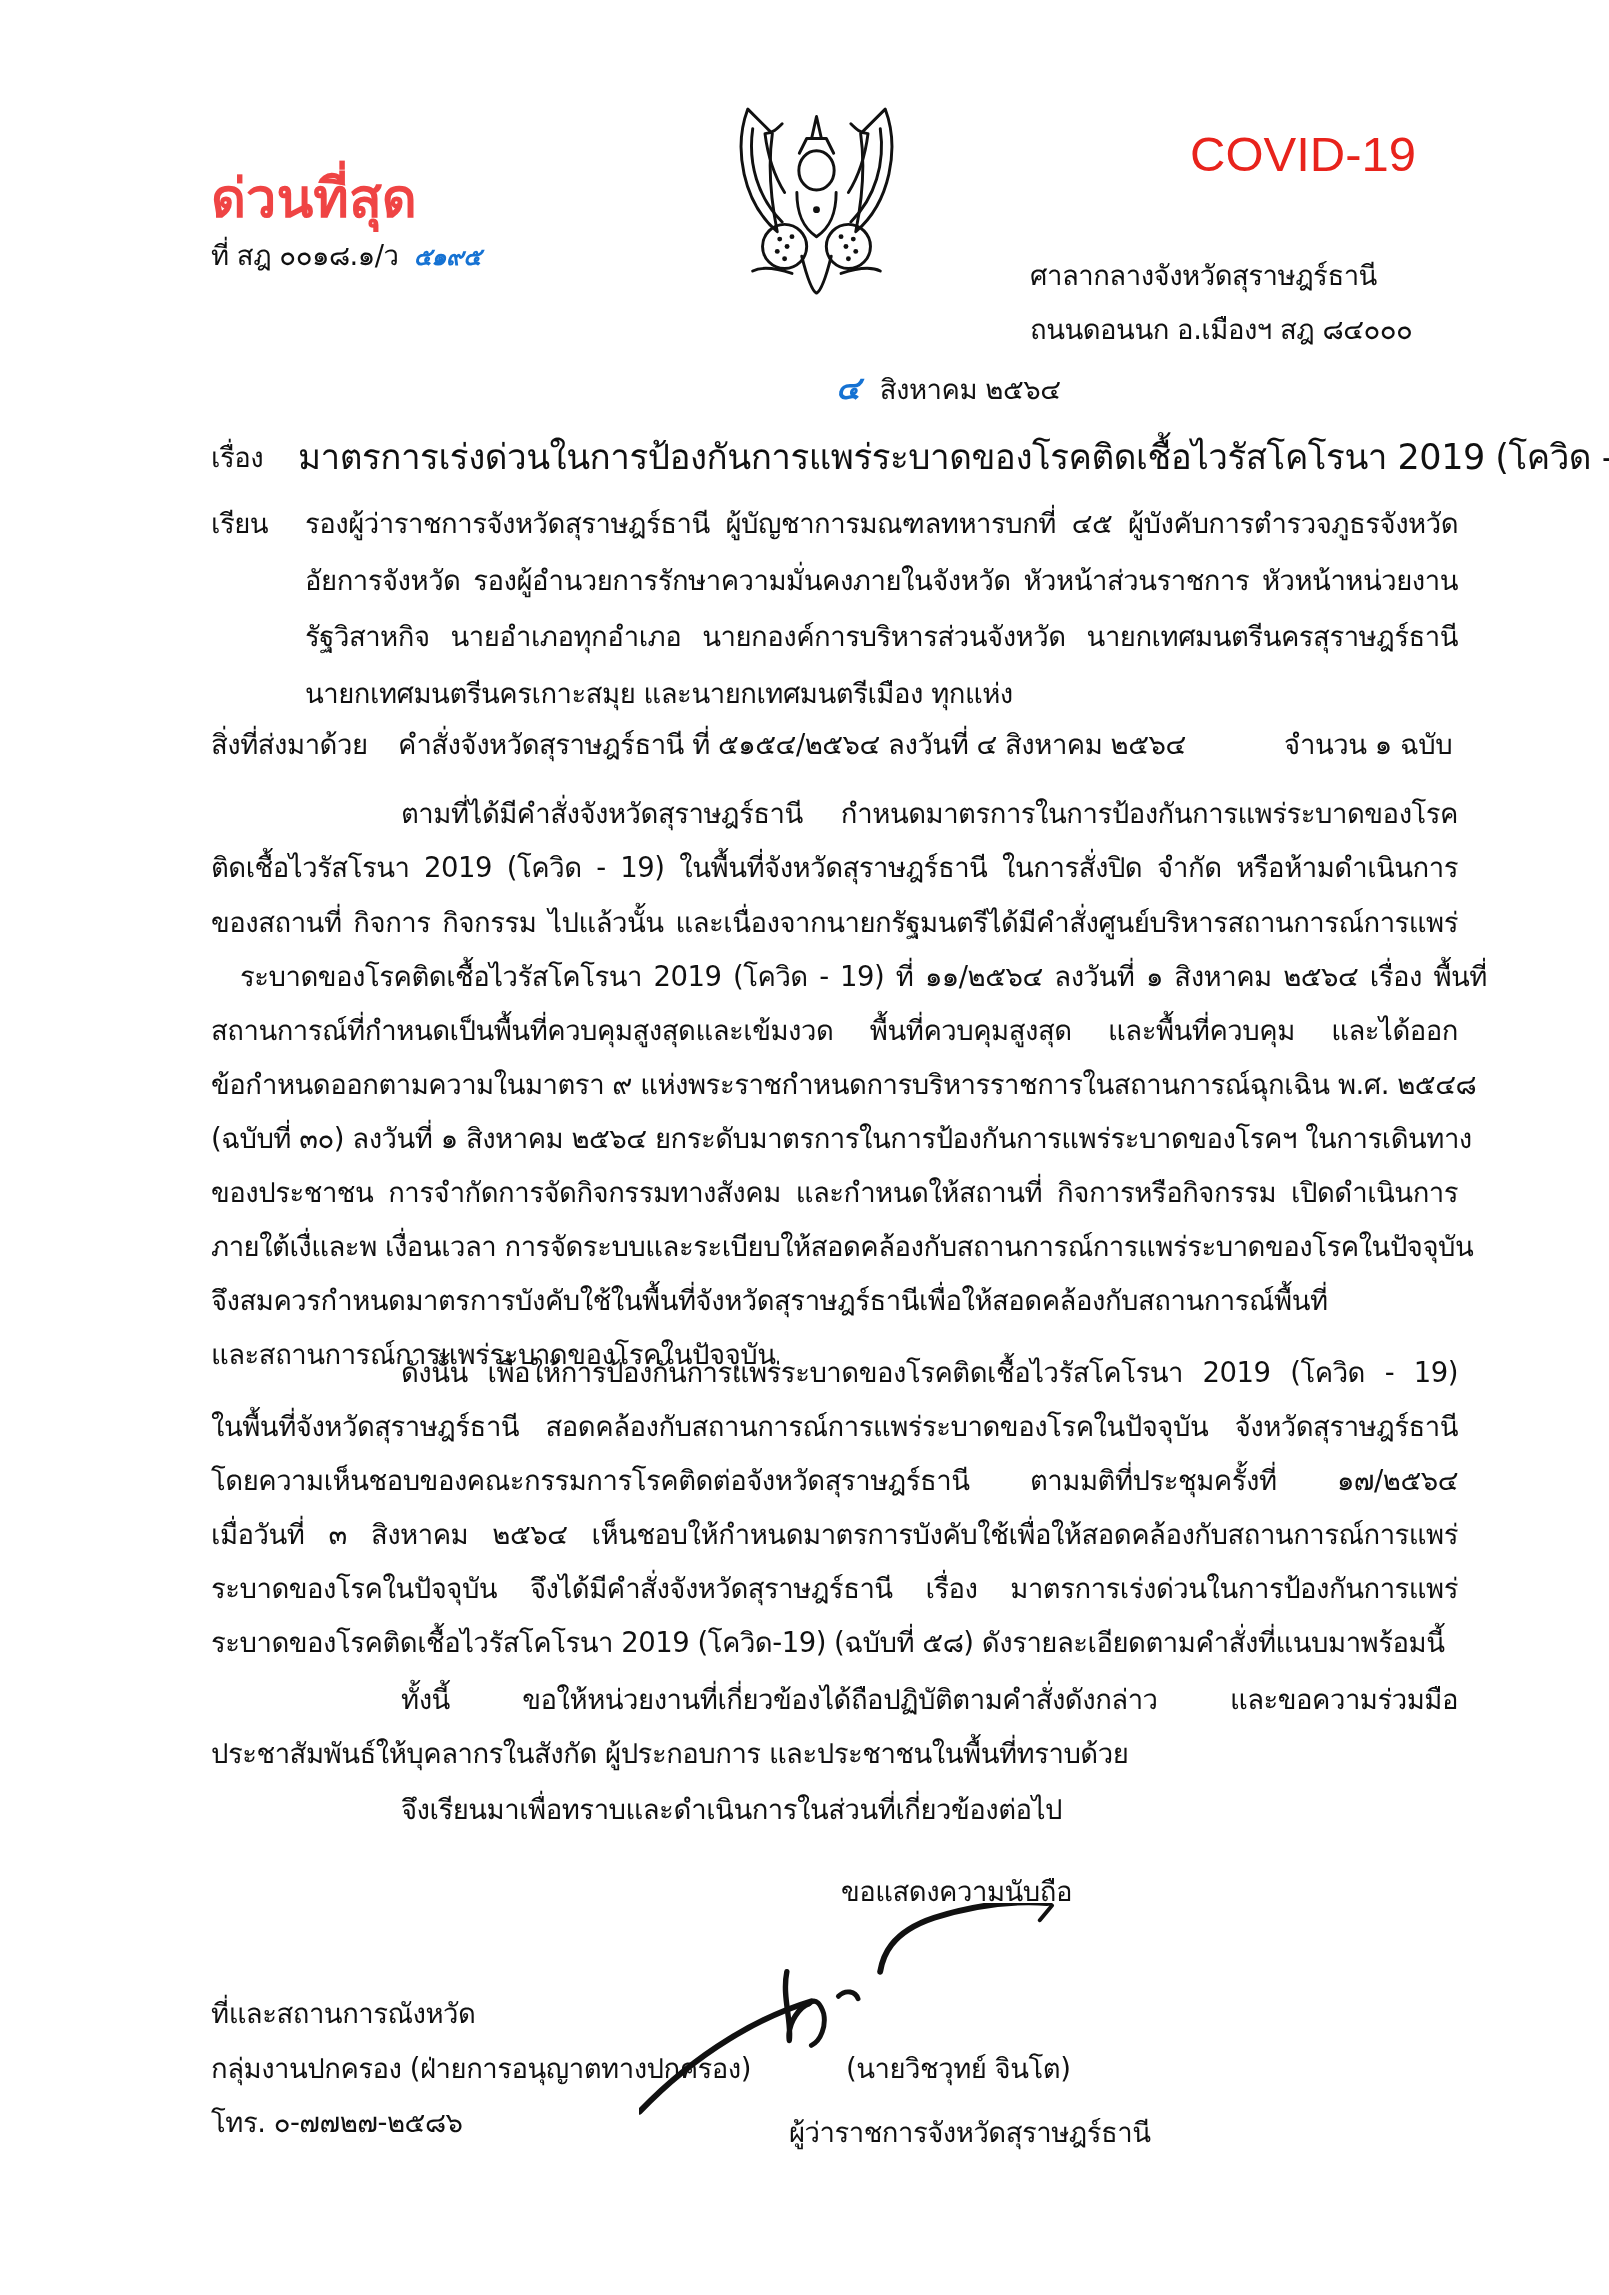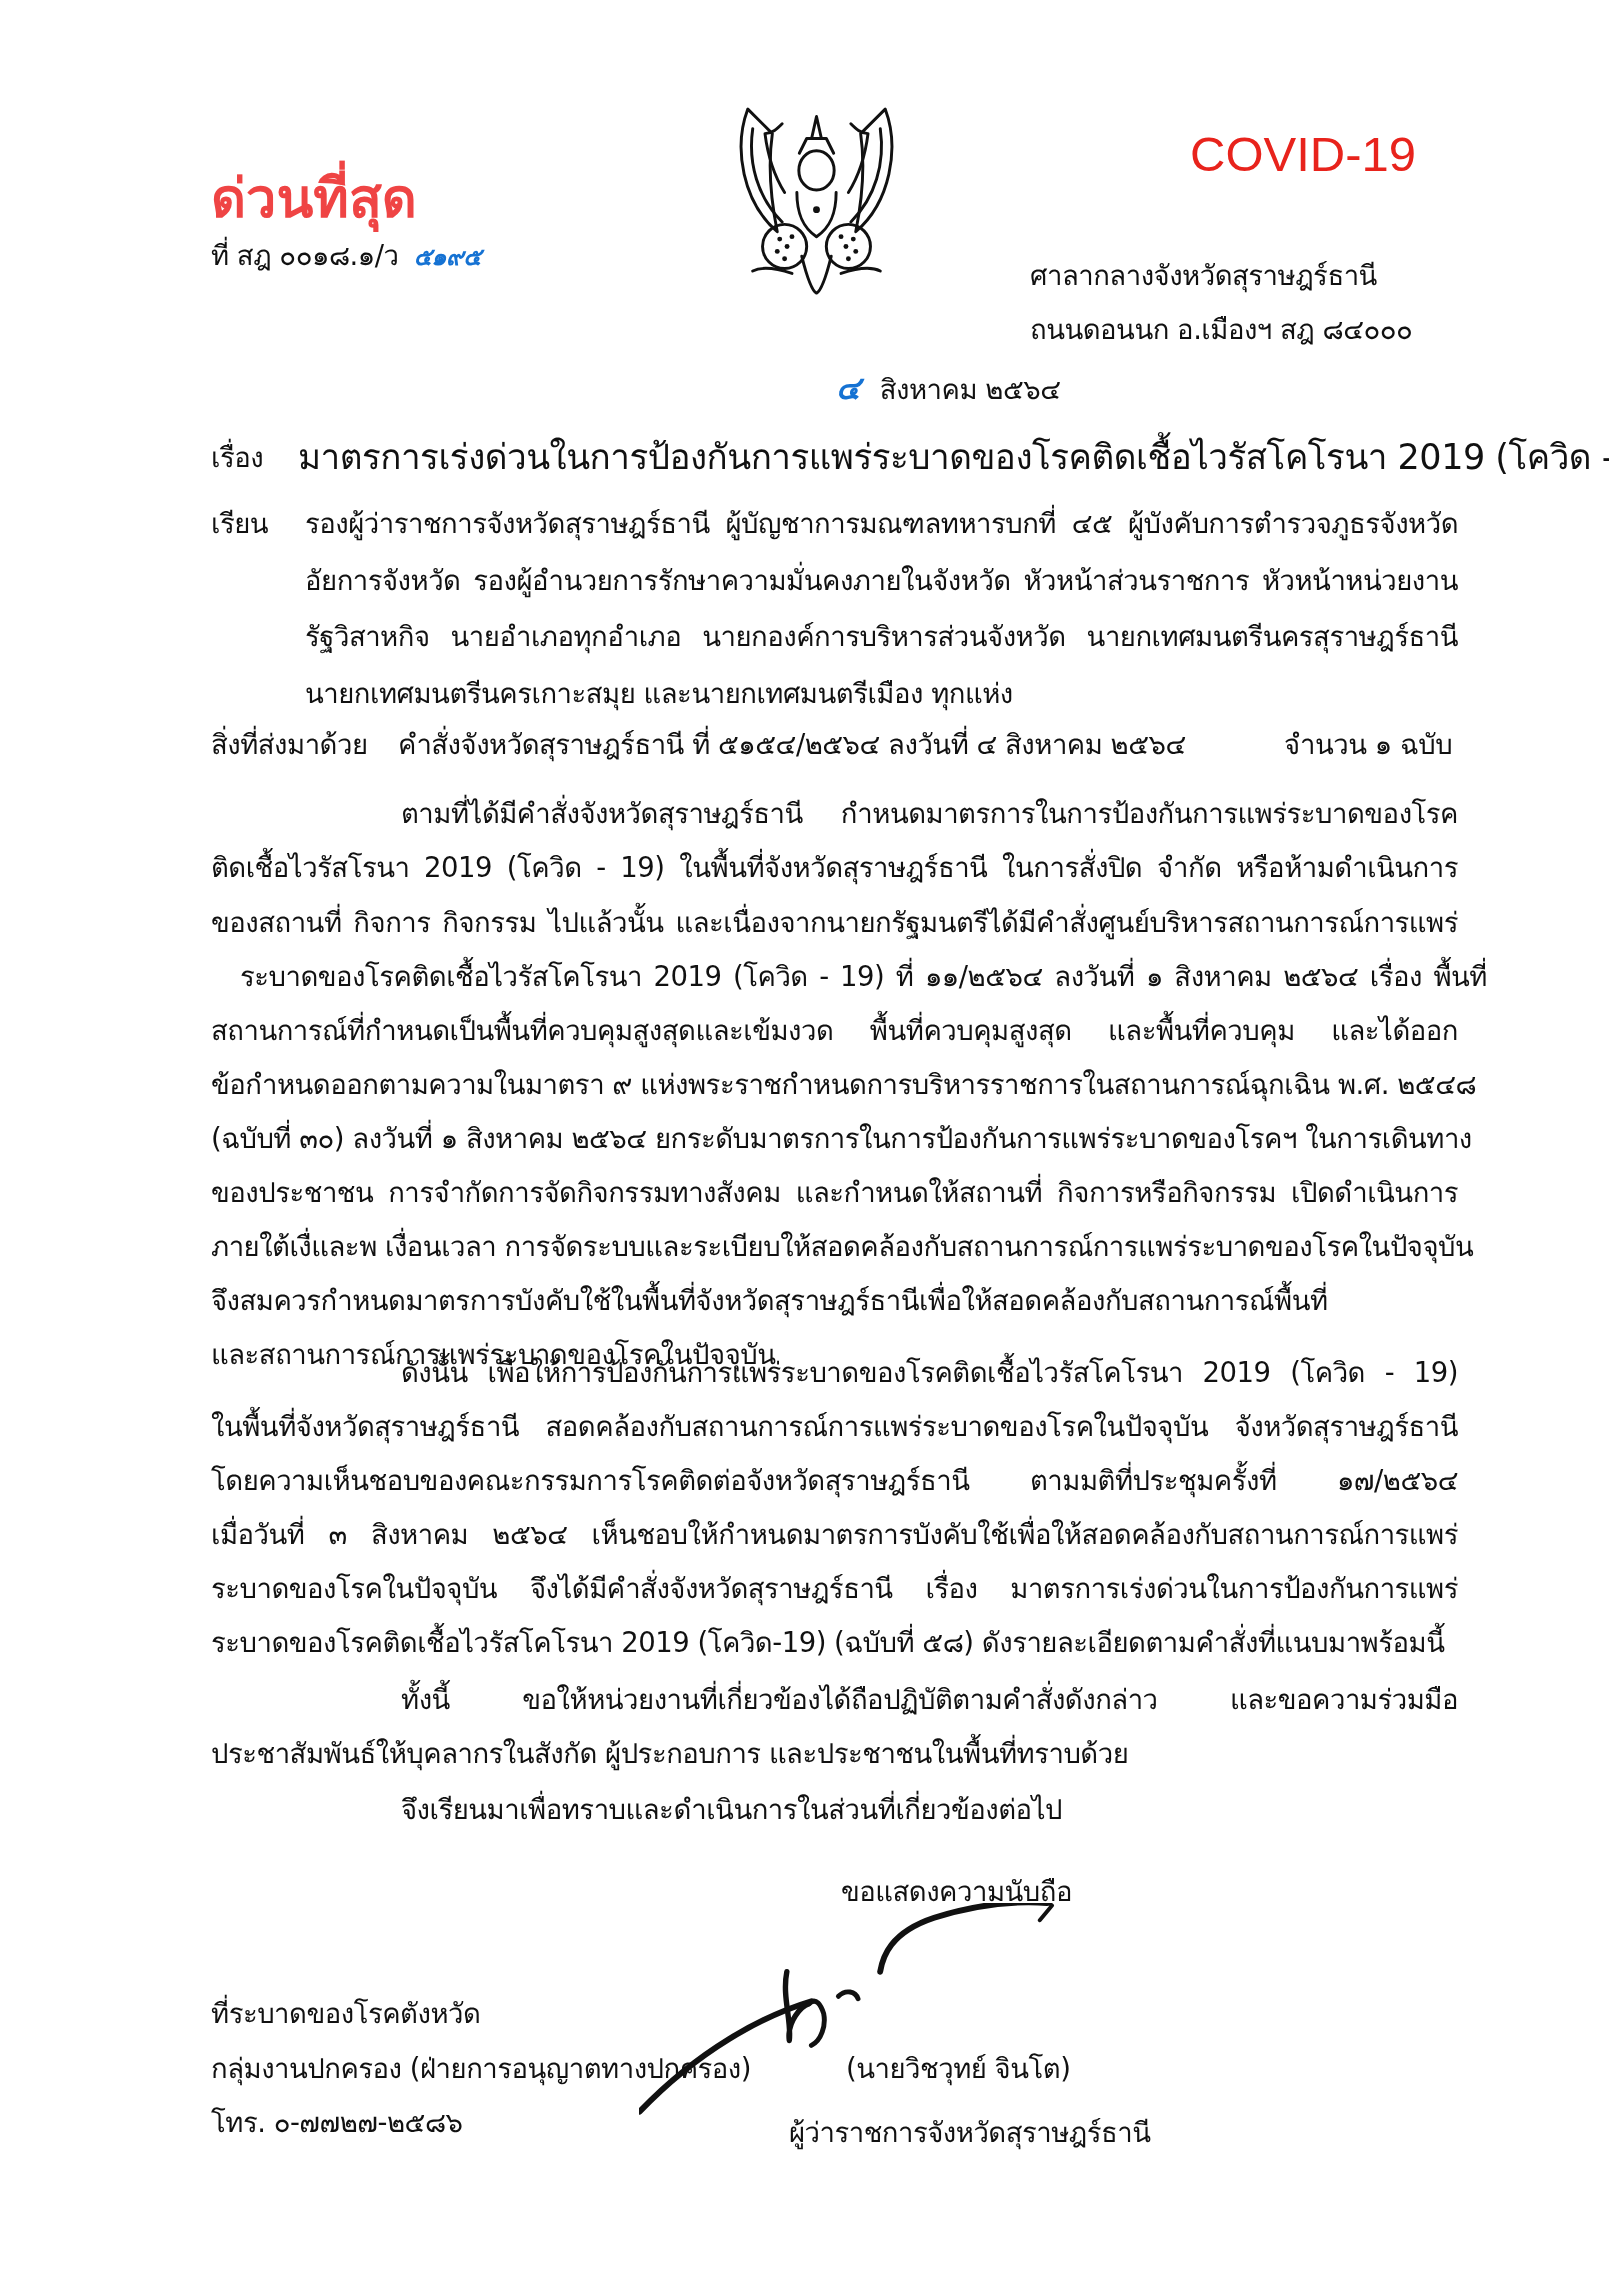--- a/index.html
+++ b/index.html
@@ -181,16 +181,16 @@
     <path d="M345 205 C 360 190, 370 210, 375 225 C 380 250, 370 280, 350 290" stroke-width="10"></path>
     <path d="M405 190 C 420 175, 440 180, 445 195" stroke-width="10"></path>
     <path d="M490 140 C 495 110, 510 60, 600 30 C 680 5, 760 -5, 830 0" stroke-width="12"></path>
     <path d="M820 -10 L 840 5 L 815 35" stroke-width="8"></path>
   </g>
 </svg>
 
 <div class="line" style="left:846px; top:2049px;">(นายวิชวุทย์ จินโต)</div>
 <div class="line" style="left:789px; top:2113px;">ผู้ว่าราชการจังหวัดสุราษฎร์ธานี</div>
 
-<div class="line" style="left:211px; top:1994px;">ที่ระบาดของโรคตังหวัด</div>
+<div class="line" style="left:211px; top:1994px;">ที่และสถานการณังหวัด</div>
 <div class="line" style="left:211px; top:2049px;">กลุ่มงานปกครอง (ฝ่ายการอนุญาตทางปกครอง)</div>
 <div class="line" style="left:211px; top:2103px;">โทร. ๐-๗๗๒๗-๒๕๘๖</div>
 
 
 </body></html>

